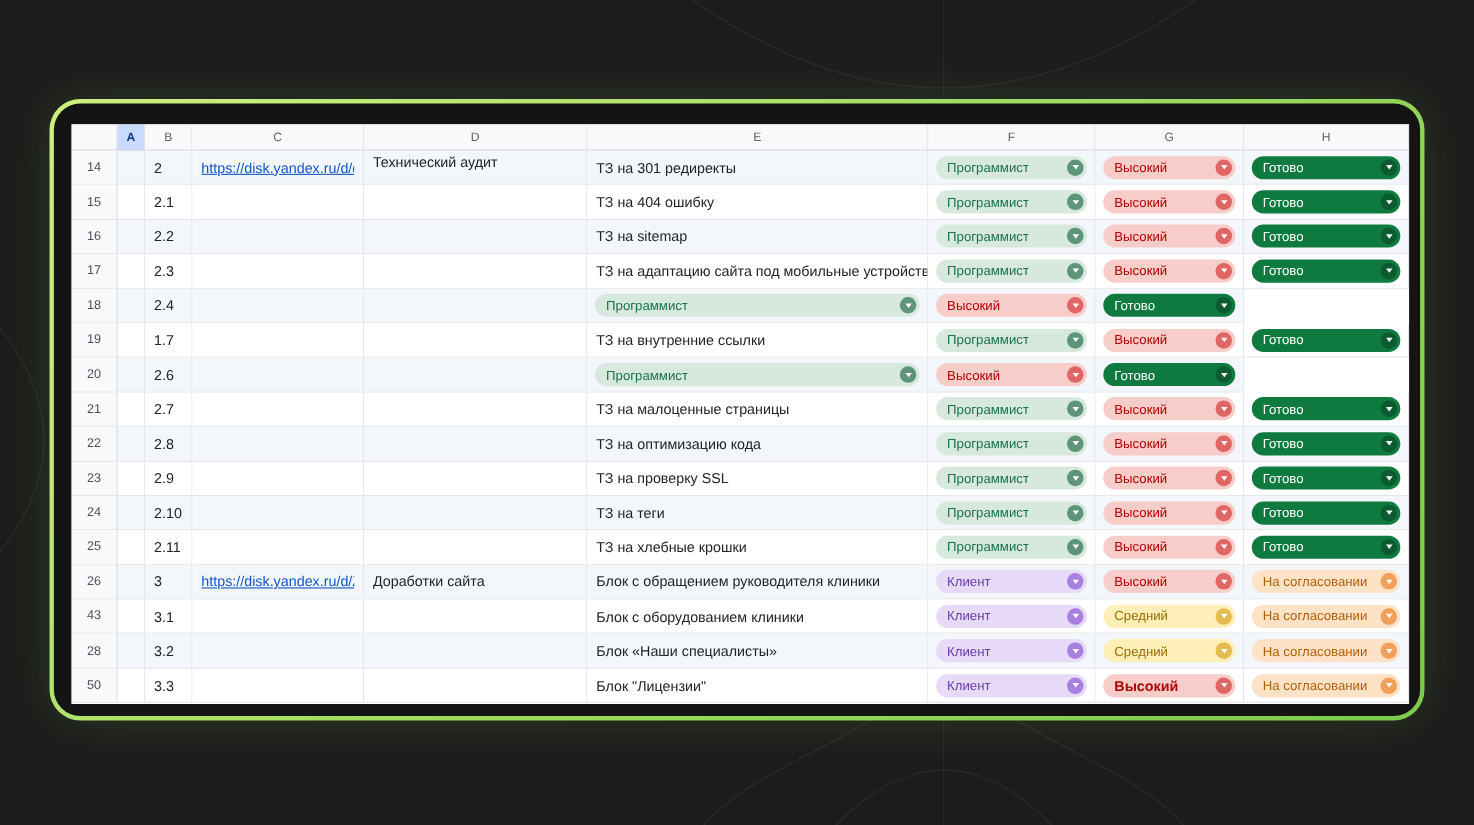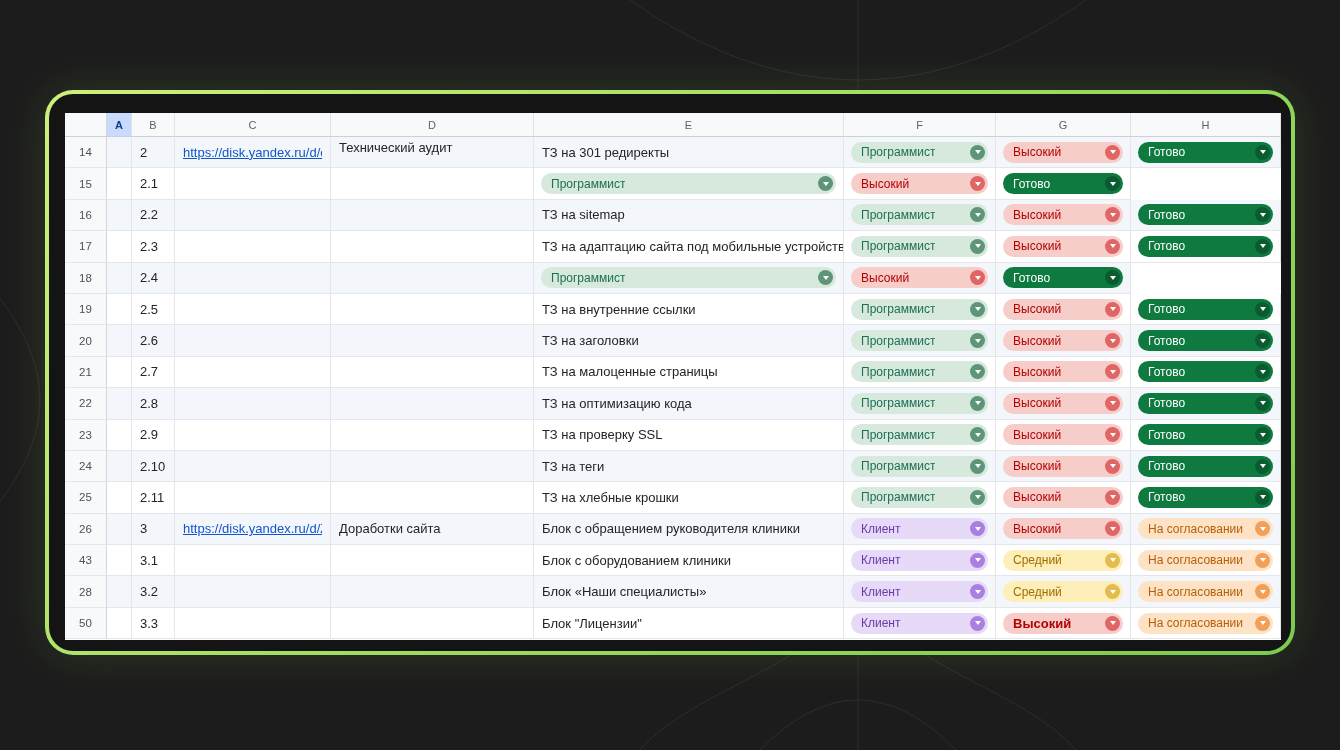--- a/index.html
+++ b/index.html
@@ -132,20 +132,21 @@
                   </span>
                 </div>
               </div>
             </div>
             <div class="row">
               <div class="rownum">15</div>
               <div class="cell"></div>
               <div class="cell">2.1</div>
               <div class="cell"></div>
               <div class="cell"></div>
+              <div class="cell">ТЗ на 404 ошибку</div>
               <div class="cell chip-cell">
                 <div class="chip" style="background: rgb(215, 233, 221); color: rgb(29, 111, 83);">
                   <span class="chip-label">Программист</span>
                   <span class="chip-btn" style="background: rgb(94, 149, 121);">
                     <span class="tri"></span>
                   </span>
                 </div>
               </div>
               <div class="cell chip-cell">
                 <div class="chip" style="background: rgb(247, 205, 202); color: rgb(177, 2, 2);">
@@ -255,21 +256,21 @@
                   <span class="chip-label">Готово</span>
                   <span class="chip-btn" style="background: rgb(10, 92, 48);">
                     <span class="tri"></span>
                   </span>
                 </div>
               </div>
             </div>
             <div class="row">
               <div class="rownum">19</div>
               <div class="cell"></div>
-              <div class="cell">2.5</div>
+              <div class="cell">1.7</div>
               <div class="cell"></div>
               <div class="cell"></div>
               <div class="cell">ТЗ на внутренние ссылки</div>
               <div class="cell chip-cell">
                 <div class="chip" style="background: rgb(215, 233, 221); color: rgb(29, 111, 83);">
                   <span class="chip-label">Программист</span>
                   <span class="chip-btn" style="background: rgb(94, 149, 121);">
                     <span class="tri"></span>
                   </span>
                 </div>
@@ -290,21 +291,20 @@
                   </span>
                 </div>
               </div>
             </div>
             <div class="row banded">
               <div class="rownum">20</div>
               <div class="cell"></div>
               <div class="cell">2.6</div>
               <div class="cell"></div>
               <div class="cell"></div>
-              <div class="cell">ТЗ на заголовки</div>
               <div class="cell chip-cell">
                 <div class="chip" style="background: rgb(215, 233, 221); color: rgb(29, 111, 83);">
                   <span class="chip-label">Программист</span>
                   <span class="chip-btn" style="background: rgb(94, 149, 121);">
                     <span class="tri"></span>
                   </span>
                 </div>
               </div>
               <div class="cell chip-cell">
                 <div class="chip" style="background: rgb(247, 205, 202); color: rgb(177, 2, 2);">

